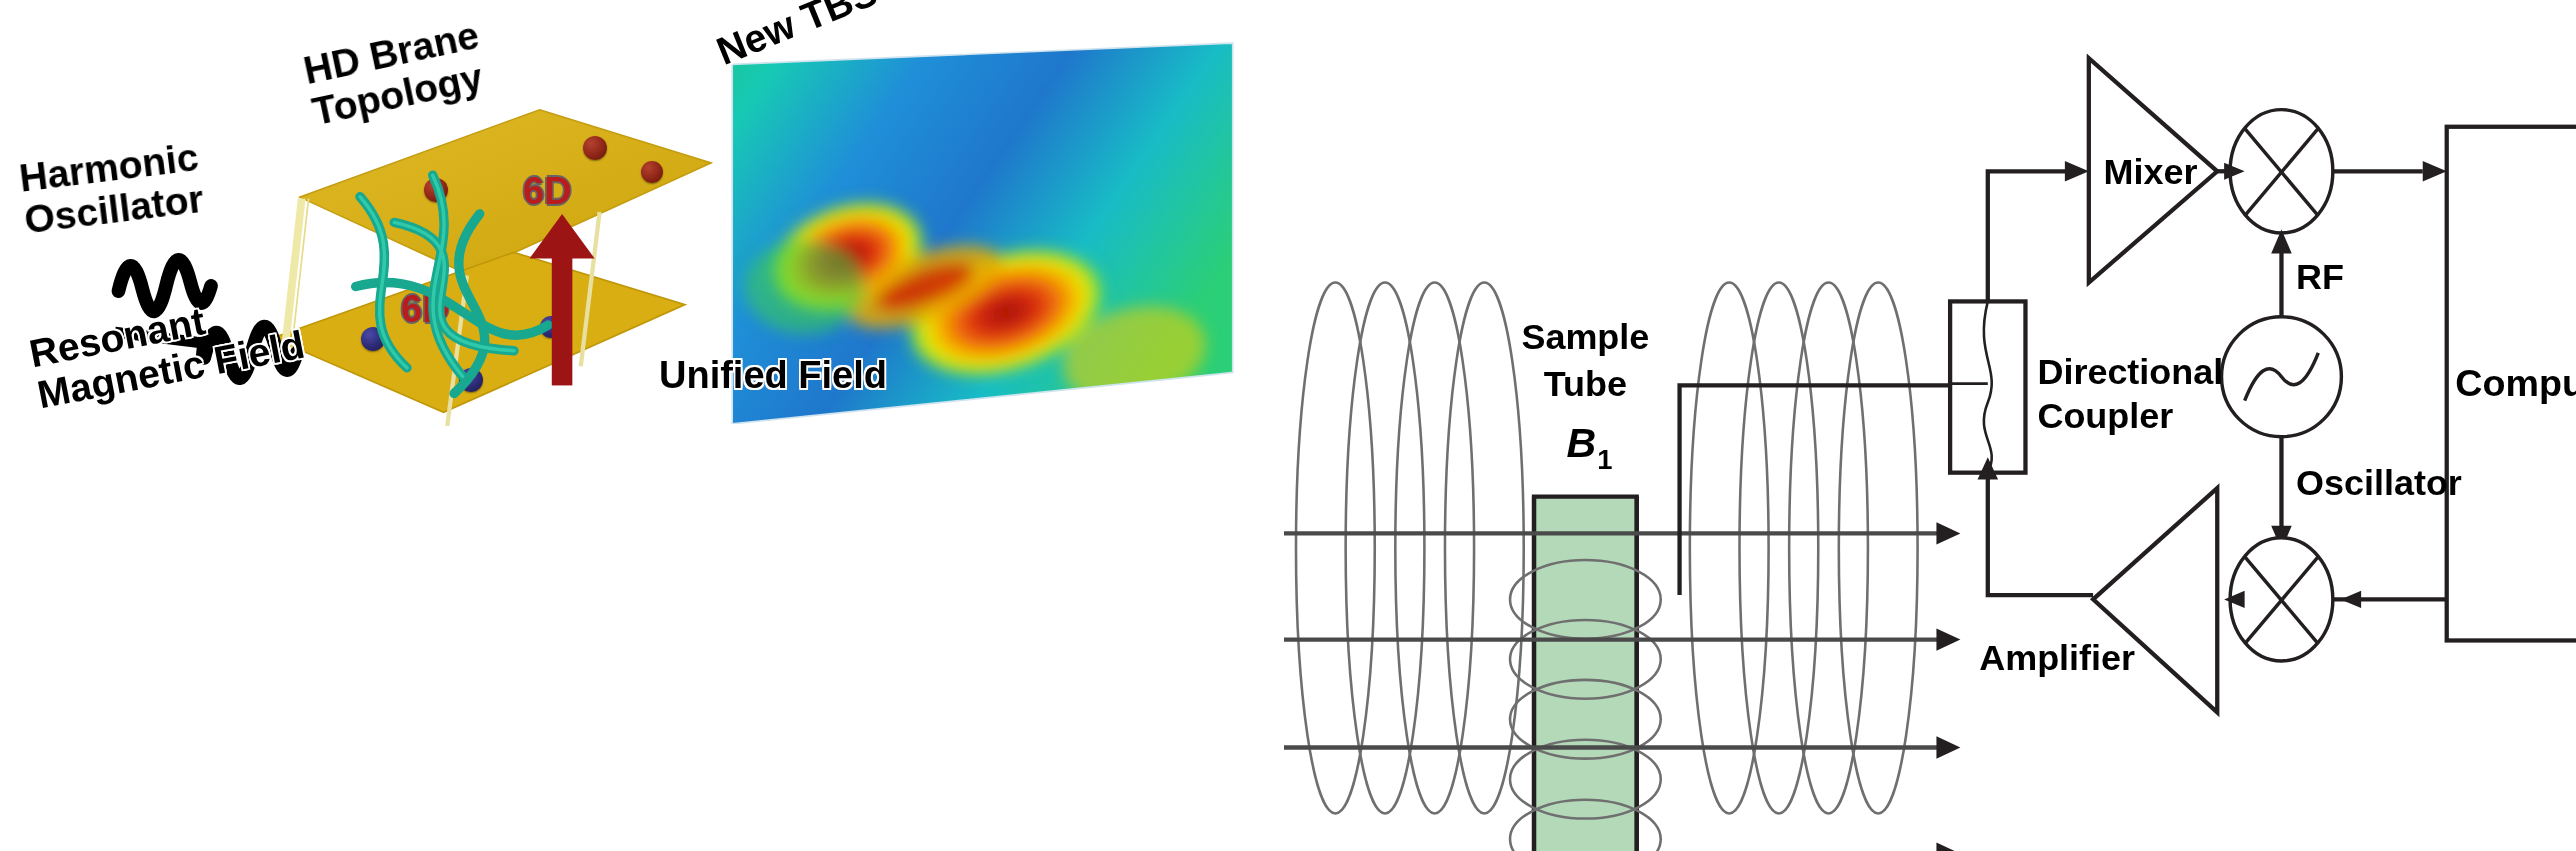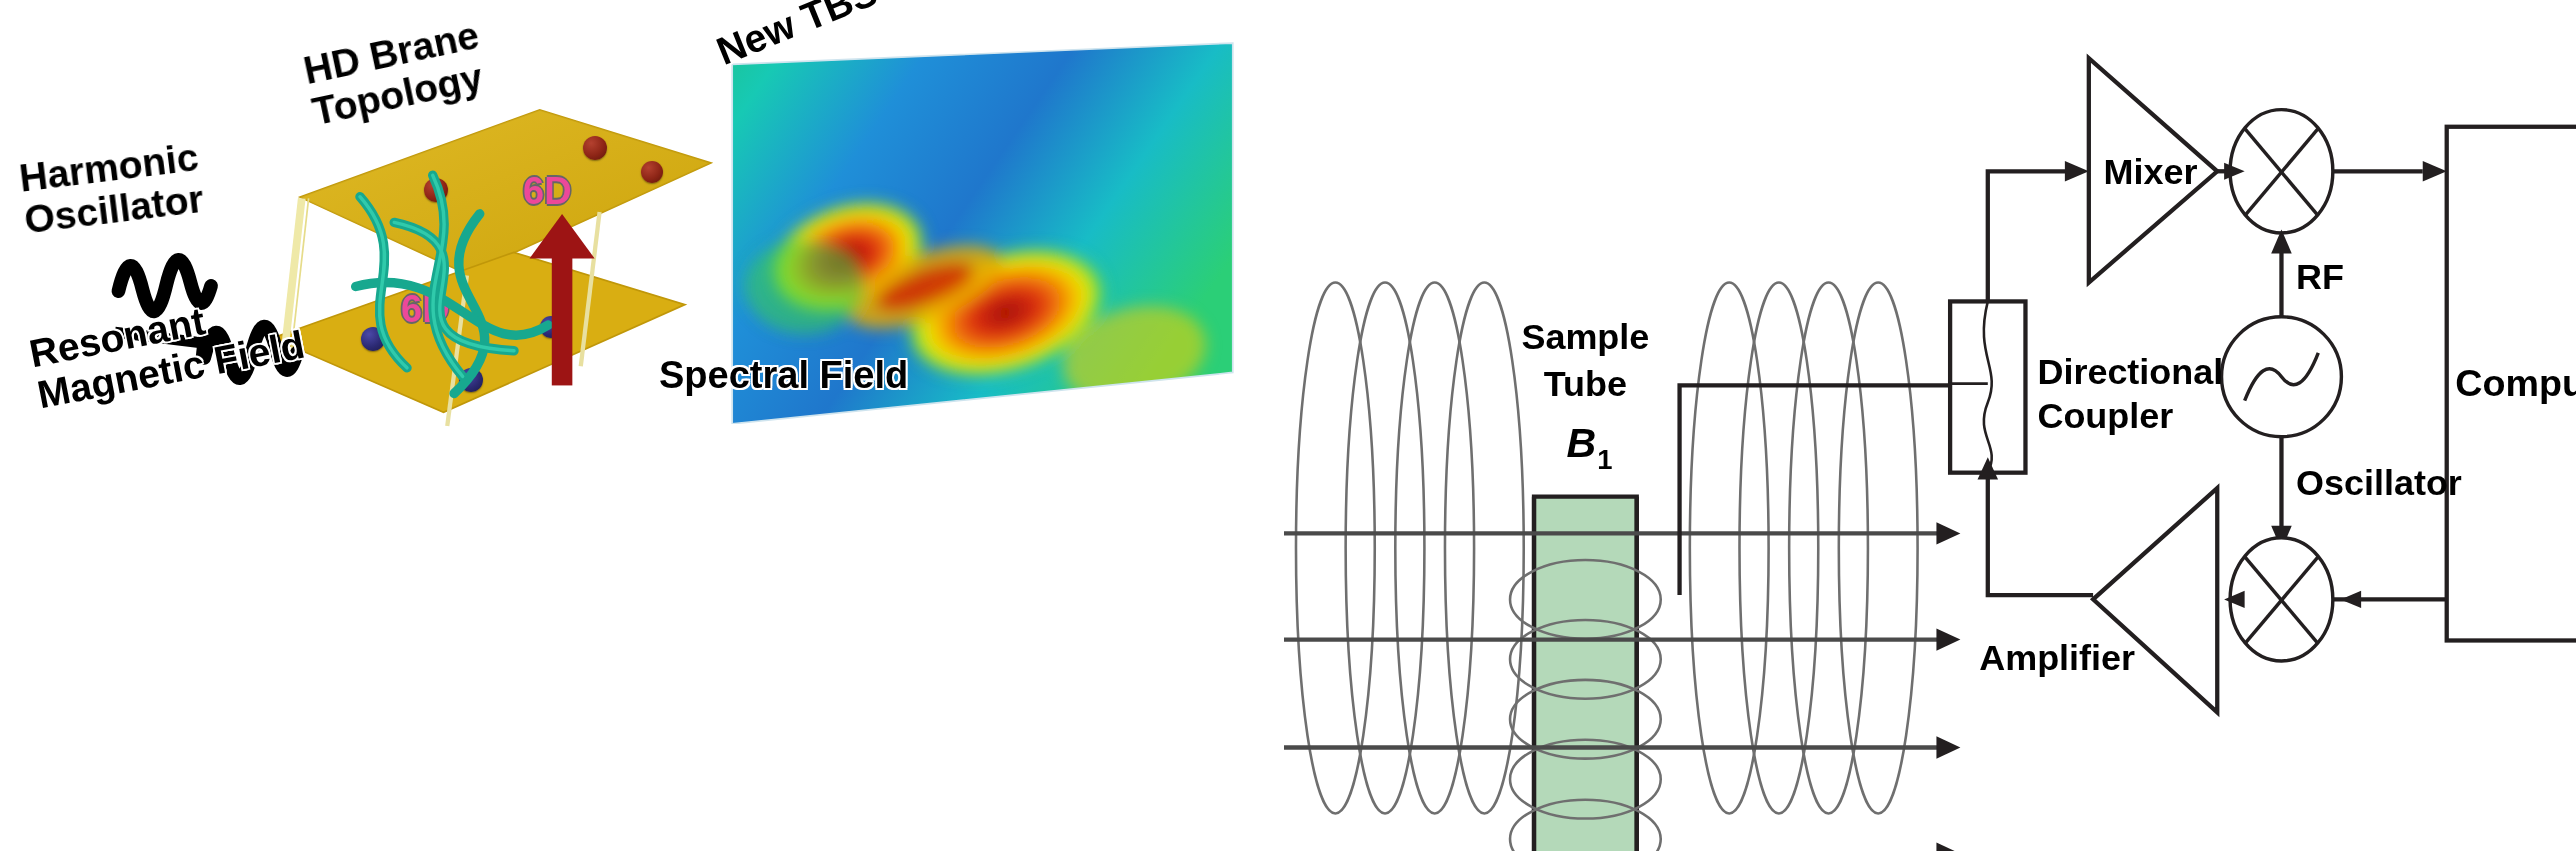--- a/index.html
+++ b/index.html
@@ -8,21 +8,21 @@
 
   .panel{position:absolute;top:0;height:852px;}
   #left-panel{left:0;width:1284px;}
   #right-panel{left:1284px;width:1292px;}
 
   .abs{position:absolute;}
   .lbl{position:absolute;font-weight:bold;color:#000;white-space:pre;line-height:1.08;}
   .lbl.outline{ text-shadow:
       1.7px 0 0 #fff,-1.7px 0 0 #fff,0 1.7px 0 #fff,0 -1.7px 0 #fff,
       1.7px 1.7px 0 #fff,-1.7px -1.7px 0 #fff,1.7px -1.7px 0 #fff,-1.7px 1.7px 0 #fff;}
-  .lbl.white{color:#ec4899;text-shadow:
+  .lbl.white{color:#b91c1c;text-shadow:
       1.7px 0 0 #666,-1.7px 0 0 #666,0 1.7px 0 #666,0 -1.7px 0 #666;}
   .node{position:absolute;border-radius:50%;}
   .node.red{background:radial-gradient(circle at 34% 30%,#b4412f 0%,#8d2516 55%,#5d1409 100%);
             box-shadow:0 0.9px 1.7px rgba(0,0,0,.4);}
   .node.blue{background:radial-gradient(circle at 34% 30%,#4b49a8 0%,#2c2a74 55%,#1a1848 100%);
             box-shadow:0 0.9px 1.7px rgba(0,0,0,.4);}
 
   #heat{position:absolute;}
   #unified-arrow{position:absolute;}
 
@@ -144,21 +144,21 @@
     </svg>
 
     <div class="lbl outline" style="left:300px;top:51px;font-size:39px;transform:rotate(-12deg);transform-origin:left top;">HD Brane<br>Topology</div>
 
     <div class="lbl outline" style="left:17px;top:158px;font-size:39px;transform:rotate(-7deg);transform-origin:left top;">Harmonic<br>Oscillator</div>
 
     <div class="lbl outline" style="left:26px;top:334px;font-size:39px;transform:rotate(-11deg);transform-origin:left top;">Resonant<br>Magnetic Field</div>
 
     <div class="lbl outline" style="left:711px;top:34px;font-size:39px;transform:rotate(-22deg);transform-origin:left top;">New TBS Spectral Line</div>
 
-    <div class="lbl outline" style="left:659px;top:355px;font-size:38px;">Spectral Field</div>
+    <div class="lbl outline" style="left:659px;top:355px;font-size:38px;">Unified Field</div>
   </div>
 
   <div id="right-panel" class="panel">
     <svg id="nmr" viewBox="0 0 1509 995">
       <g stroke="#231f20" fill="none" stroke-width="4">
 
         <g stroke="#6f6f6f" stroke-width="3">
           <ellipse cx="60" cy="640" rx="46" ry="310"></ellipse>
           <ellipse cx="118" cy="640" rx="46" ry="310"></ellipse>
           <ellipse cx="176" cy="640" rx="46" ry="310"></ellipse>

